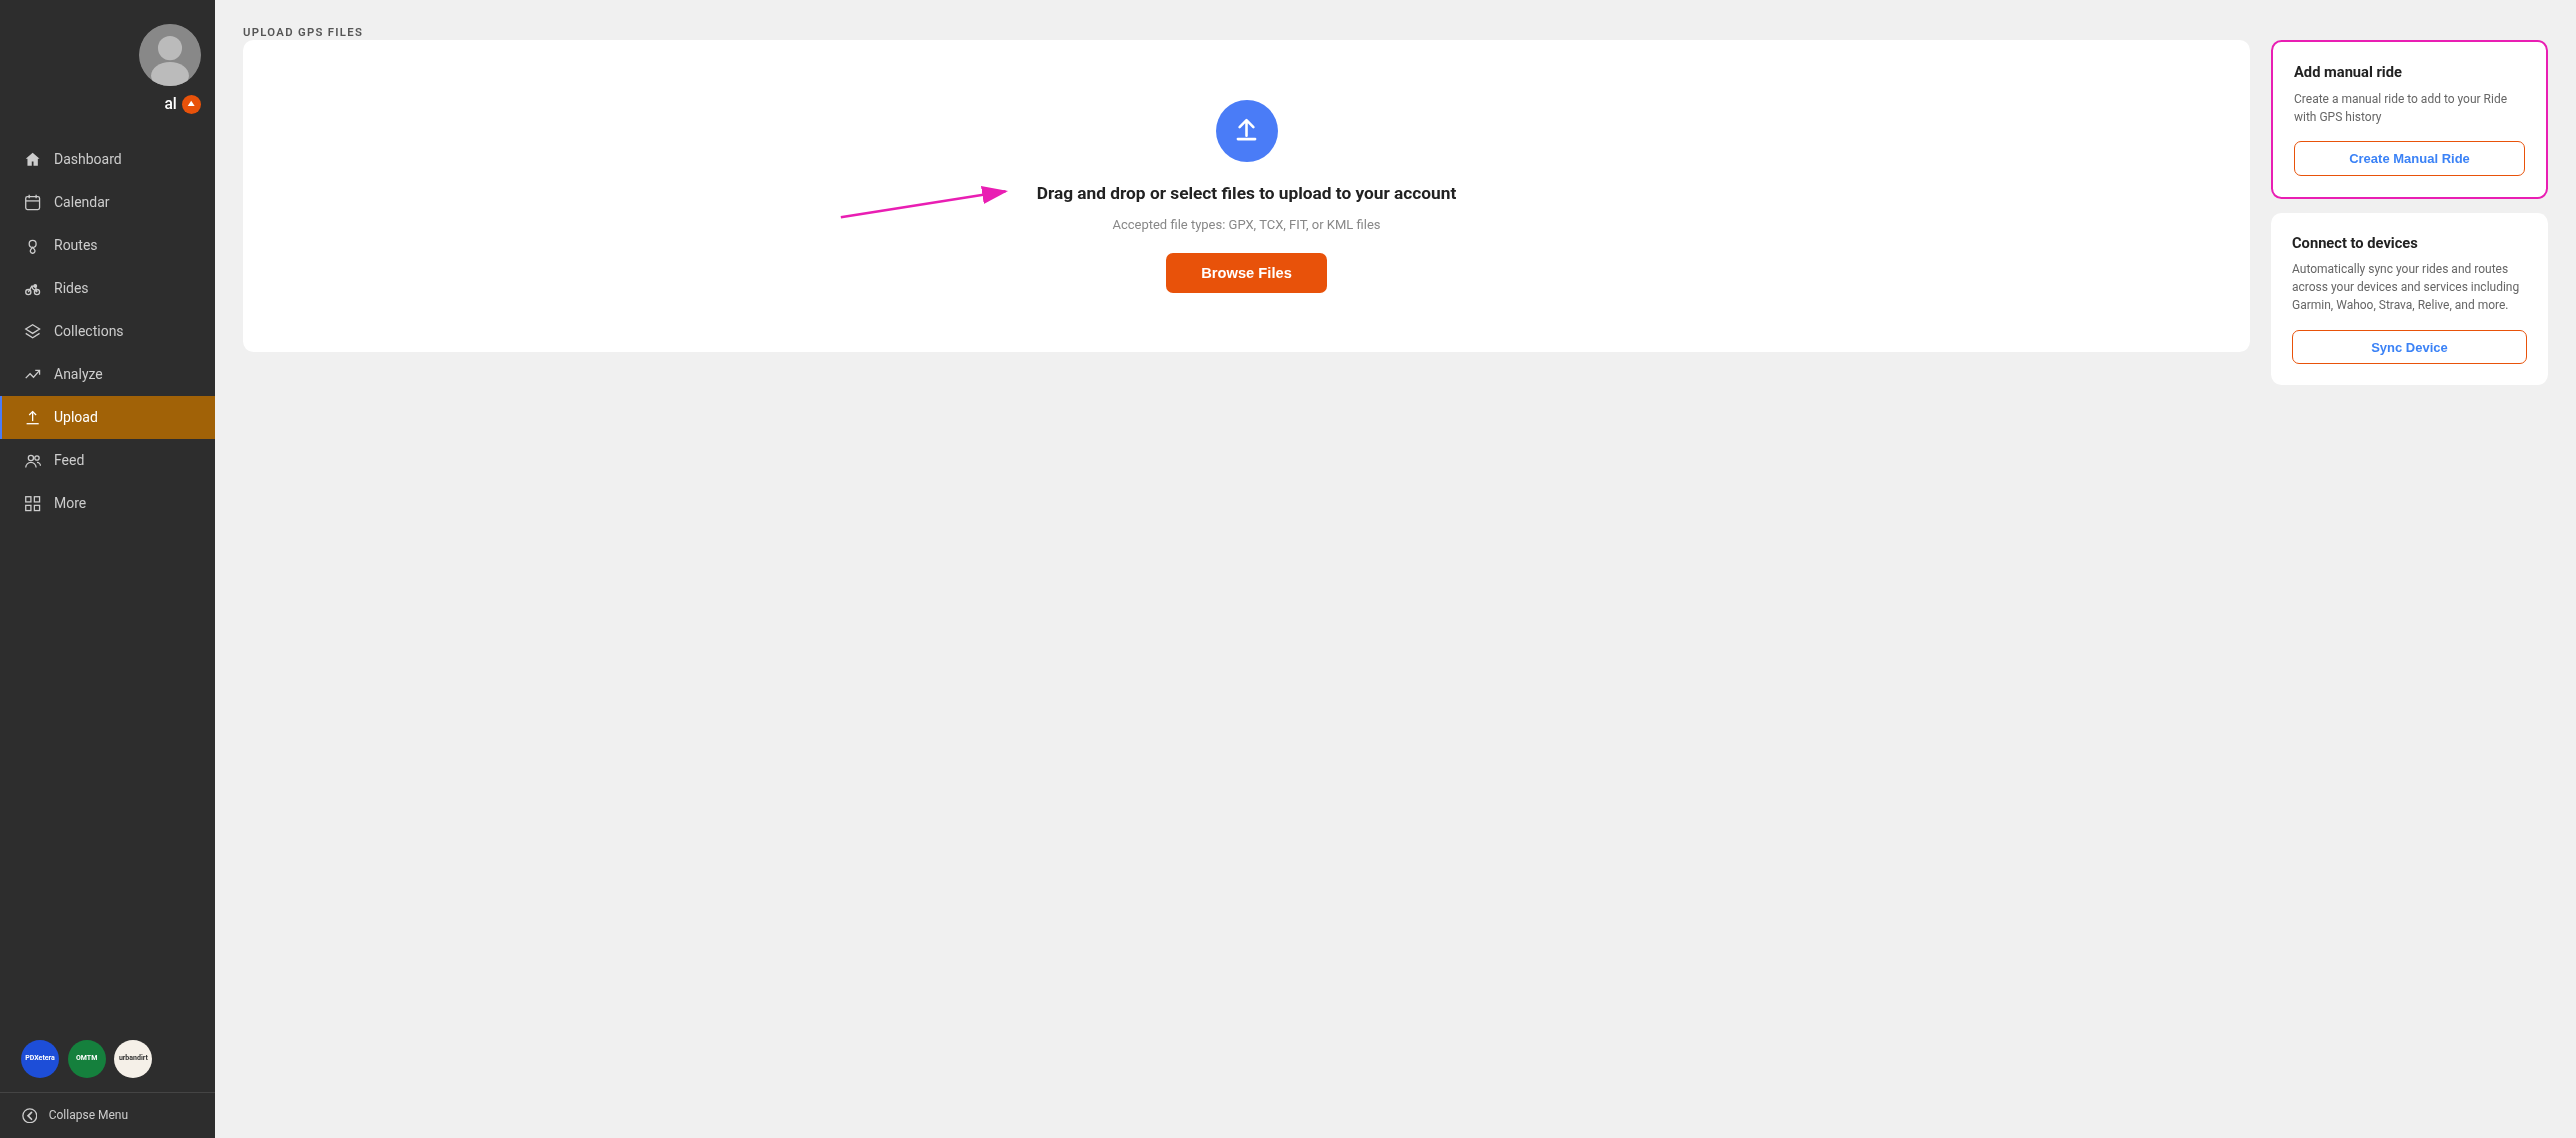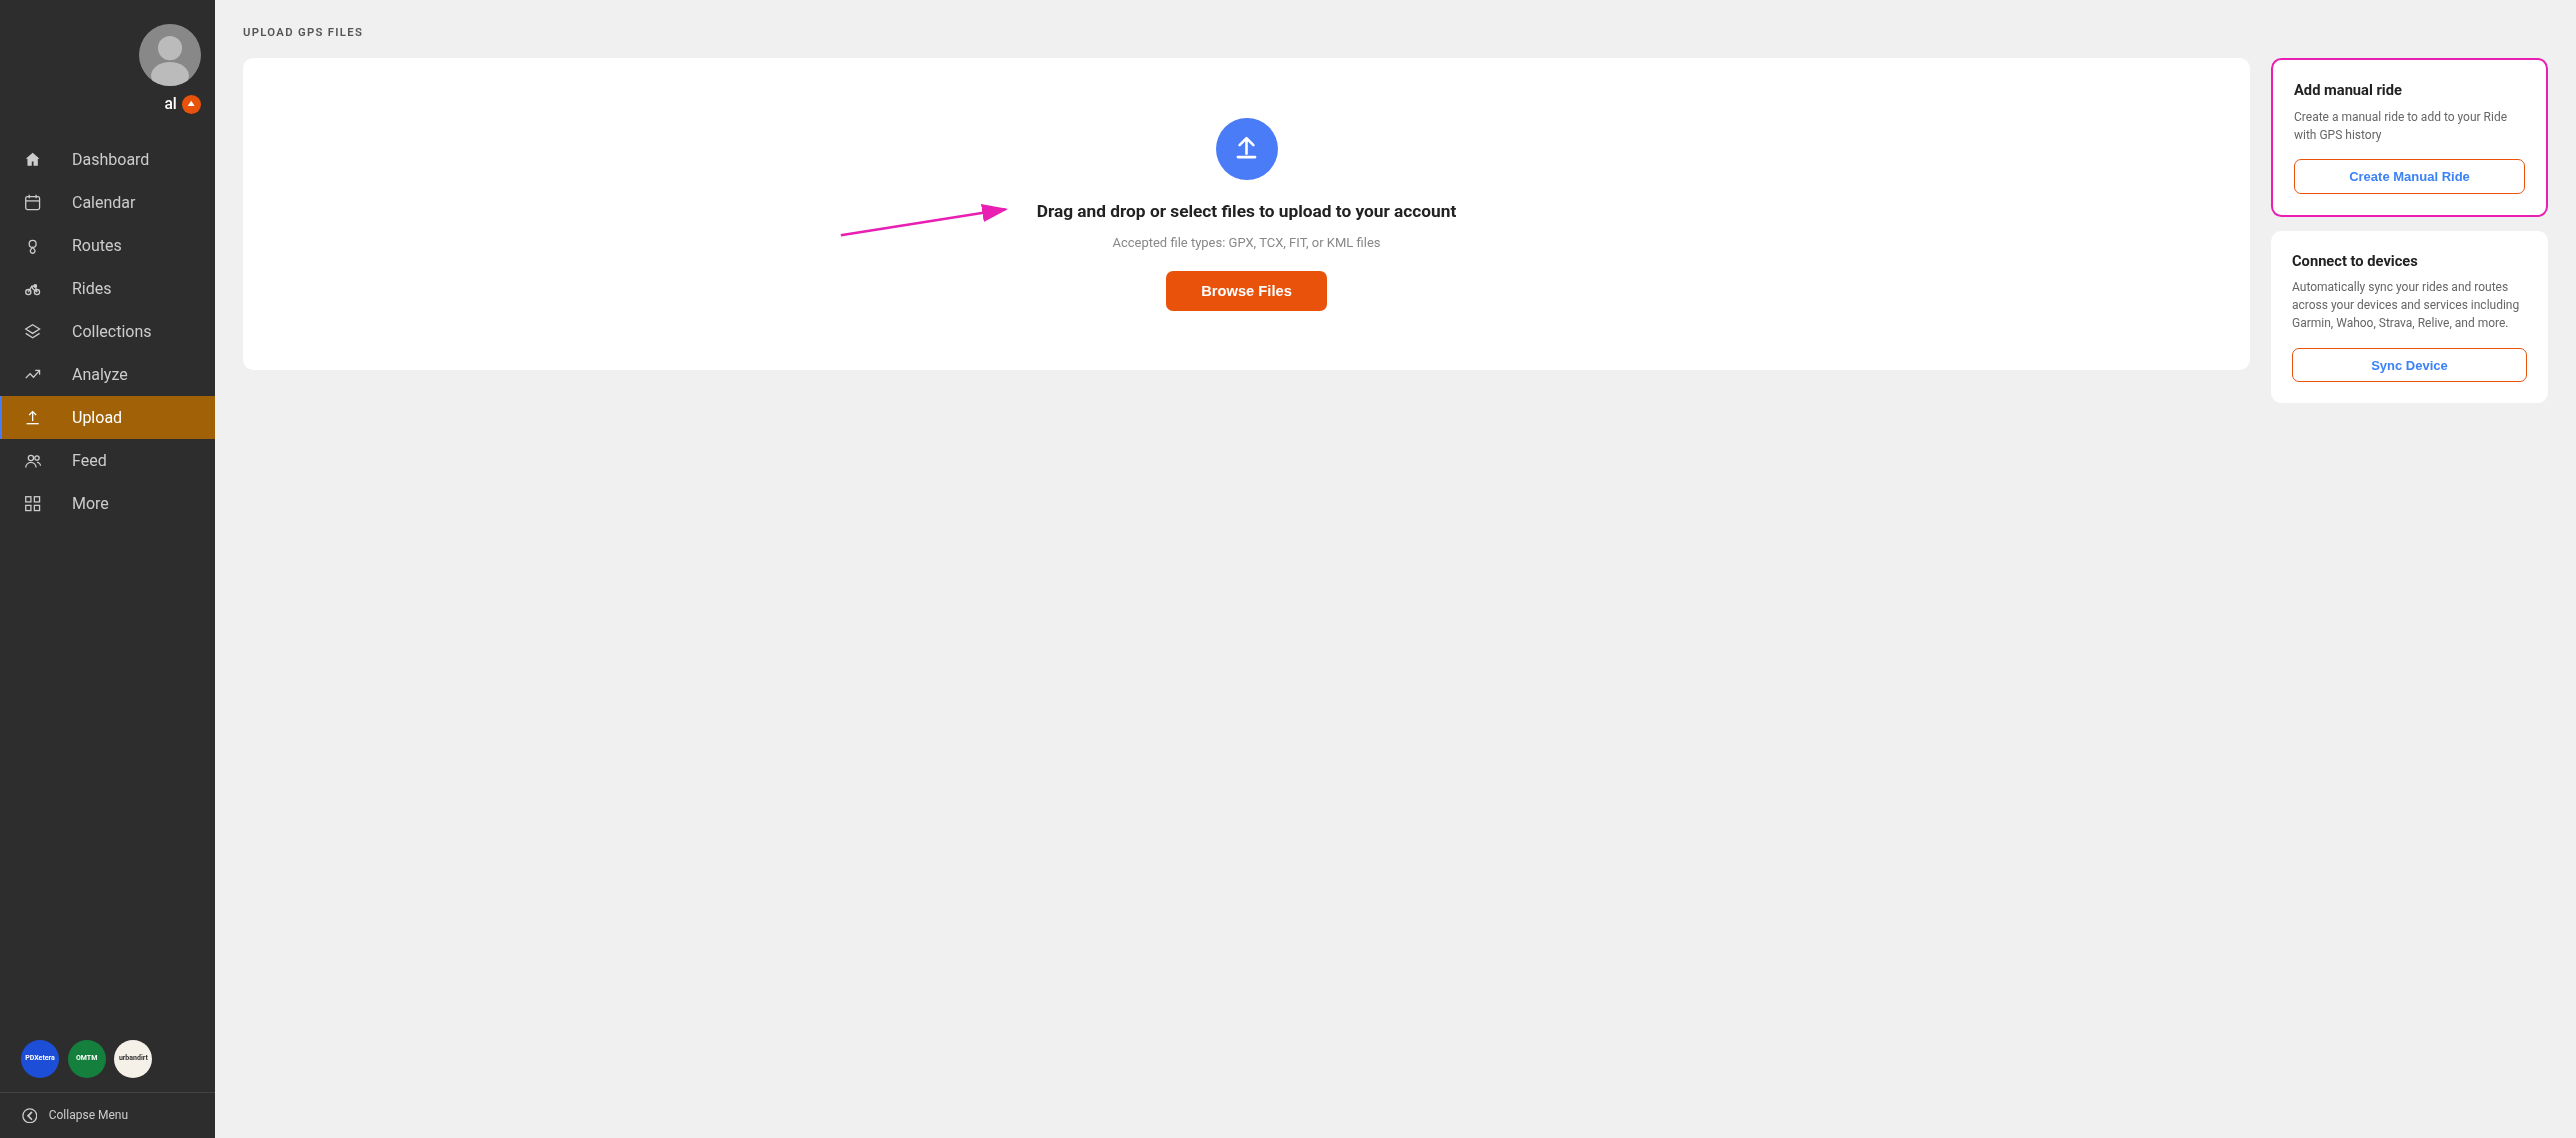--- a/index.html
+++ b/index.html
@@ -70,24 +70,24 @@
 
     #nav-list {
       list-style: none;
       flex: 1;
       margin-top: 7px;
     }
 
     .nav-item {
       display: flex;
       align-items: center;
-      gap: 30px;
+      gap: 12px;
       padding: 12px 21px;
       color: #ccc;
-      font-size: 16px;
+      font-size: 14px;
       cursor: pointer;
       border-left: 2.6px solid transparent;
     }
 
     .nav-item.active {
       background: #a16207;
       color: #fff;
       border-left: 2.6px solid #4a7cf7;
     }
 
@@ -141,21 +141,21 @@
       background: #f0f0f0;
       padding: 26px 28px;
     }
 
     #page-title {
       font-size: 11.3px;
       font-weight: 600;
       letter-spacing: 1.3px;
       color: #555;
       text-transform: uppercase;
-      margin-bottom: 19px;
+      margin-bottom: 1px;
     }
 
     #content-area {
       display: flex;
       gap: 21px;
       align-items: flex-start;
     }
 
     
     #upload-zone {

